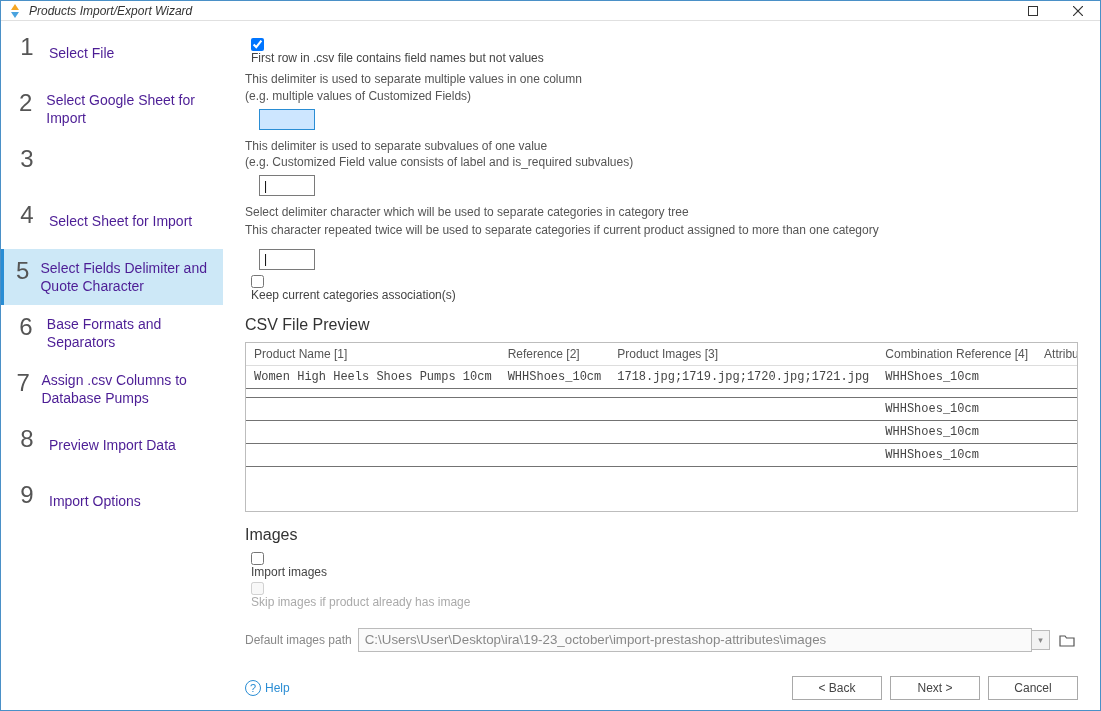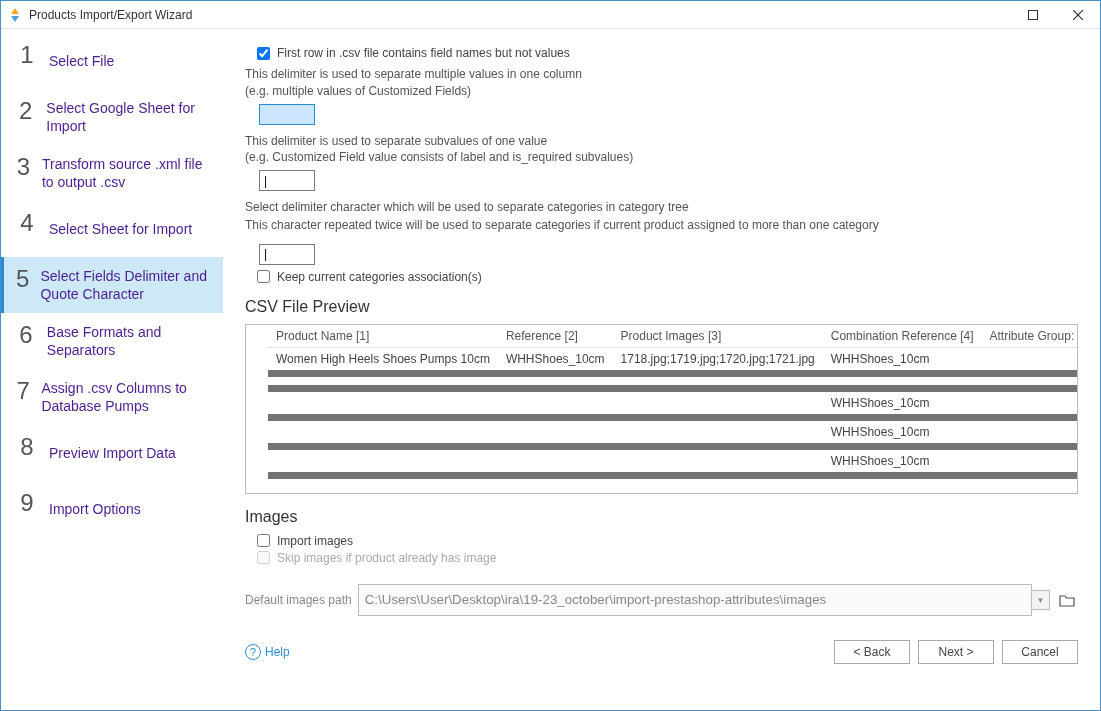--- a/index.html
+++ b/index.html
@@ -7,25 +7,26 @@
   font-family: "Segoe UI", Tahoma, sans-serif;
   font-size: 12px;
   color: #444;
   background: #fff;
   width: 1101px;
   height: 711px;
   border: 1px solid #4a90c7;
   overflow: hidden;
 }
 .titlebar {
-  height: 28px;
+  height: 20px;
   display: flex;
   align-items: center;
   padding: 0 0 0 6px;
   border-bottom: 1px solid #e0e0e0;
+  font-style: italic;
 }
 .titlebar .icon { width: 16px; height: 16px; margin-right: 6px; }
 .titlebar .title { flex: 1; font-size: 12px; color: #333; }
 .winbtns { display: flex; }
 .winbtn { width: 45px; height: 28px; display: flex; align-items: center; justify-content: center; cursor: pointer; }
 .content { display: flex; height: calc(100% - 28px); }
 .sidebar {
   width: 222px;
   padding-top: 4px;
   border-right: none;
@@ -50,21 +51,21 @@
 .step.selected {
   background: #cde8f7;
   border-left: 3px solid #2a8dd4;
   padding-left: 11px;
 }
 .main {
   flex: 1;
   padding: 14px 22px 10px 22px;
   overflow: hidden;
 }
-.chkrow { display: flex; align-items: center; margin: 3px 12px; }
+.chkrow { display: flex; align-items: flex-start; margin: 3px 6px; flex-direction: column; }
 .chkrow input[type=checkbox] { margin-right: 7px; width:13px; height:13px; }
 .desc { font-size: 12px; color: #555; margin-top: 6px; line-height: 1.4; }
 .tinyinput {
   border: 1px solid #7a7a7a;
   height: 21px;
   width: 56px;
   padding: 0 4px;
   font-size: 12px;
   margin: 4px 0 2px 14px;
 }
@@ -72,65 +73,65 @@
 .section-title {
   font-size: 16px;
   font-weight: 400;
   color: #333;
   margin: 14px 0 8px 0;
 }
 .preview {
   border: 1px solid #bdbdbd;
   height: 170px;
   overflow:hidden;
-  padding-left:22px;
 }
 .preview table {
   border-collapse: collapse;
   width: 100%;
   font-size: 12px;
 }
 .preview th {
   text-align: left;
   font-weight: 400;
   padding: 4px 8px;
   border-bottom: 1px solid #ddd;
   color: #555;
   white-space: nowrap;
 }
 .preview td {
   padding: 4px 8px;
-  border-bottom: 7px solid #737373;
+  border-bottom: 1px solid #737373;
   white-space: nowrap;
+  font-family: Liberation Mono, monospace;
 }
 .pathrow { display: flex; align-items: center; margin-top: 19px; }
 .pathrow .lbl { color: #888; margin-right: 6px; }
 .pathrow input[type=text] {
   flex: 1;
   border: 1px solid #bbb;
-  height: 32px;
+  height: 24px;
   padding: 0 6px;
   background: #fafafa;
   color: #888;
 }
 .pathrow .drop { width:18px; border:1px solid #bbb; border-left:none; height:20px; background:#f3f3f3; display:flex; align-items:center; justify-content:center; color:#888; font-size:9px;}
 .pathrow .folder { margin-left:6px; width:22px; height:20px; display:flex; align-items:center; justify-content:center; }
 .footer {
   display: flex;
   align-items: center;
   margin-top: 24px;
 }
 .help { display:flex; align-items:center; color:#2a8dd4; cursor:pointer; }
 .help .qicon { width:16px; height:16px; border:1.5px solid #2a8dd4; border-radius:50%; display:flex; align-items:center; justify-content:center; font-size:11px; margin-right:4px; }
 .footer .spacer { flex:1; }
 .btn {
   border: 1px solid #a9a9a9;
   background: #fff;
   padding: 4px 0;
-  width: 76px;
+  width: 90px;
   text-align: center;
   margin-left: 8px;
   cursor: pointer;
   font-size: 12px;
 }
 </style>
 </head>
 <body>
 
 <div class="titlebar">
@@ -162,21 +163,20 @@
     <div class="step">
         <div class="num">1</div>
         <div class="label">Select File</div>
       </div>
     <div class="step">
         <div class="num">2</div>
         <div class="label">Select Google Sheet for Import</div>
       </div>
     <div class="step">
         <div class="num">3</div>
-        <div class="label">Transform source .xml file to output .csv</div>
       </div>
     <div class="step">
         <div class="num">4</div>
         <div class="label">Select Sheet for Import</div>
       </div>
     <div class="step selected">
         <div class="num">5</div>
         <div class="label">Select Fields Delimiter and Quote Character</div>
       </div>
     <div class="step">

